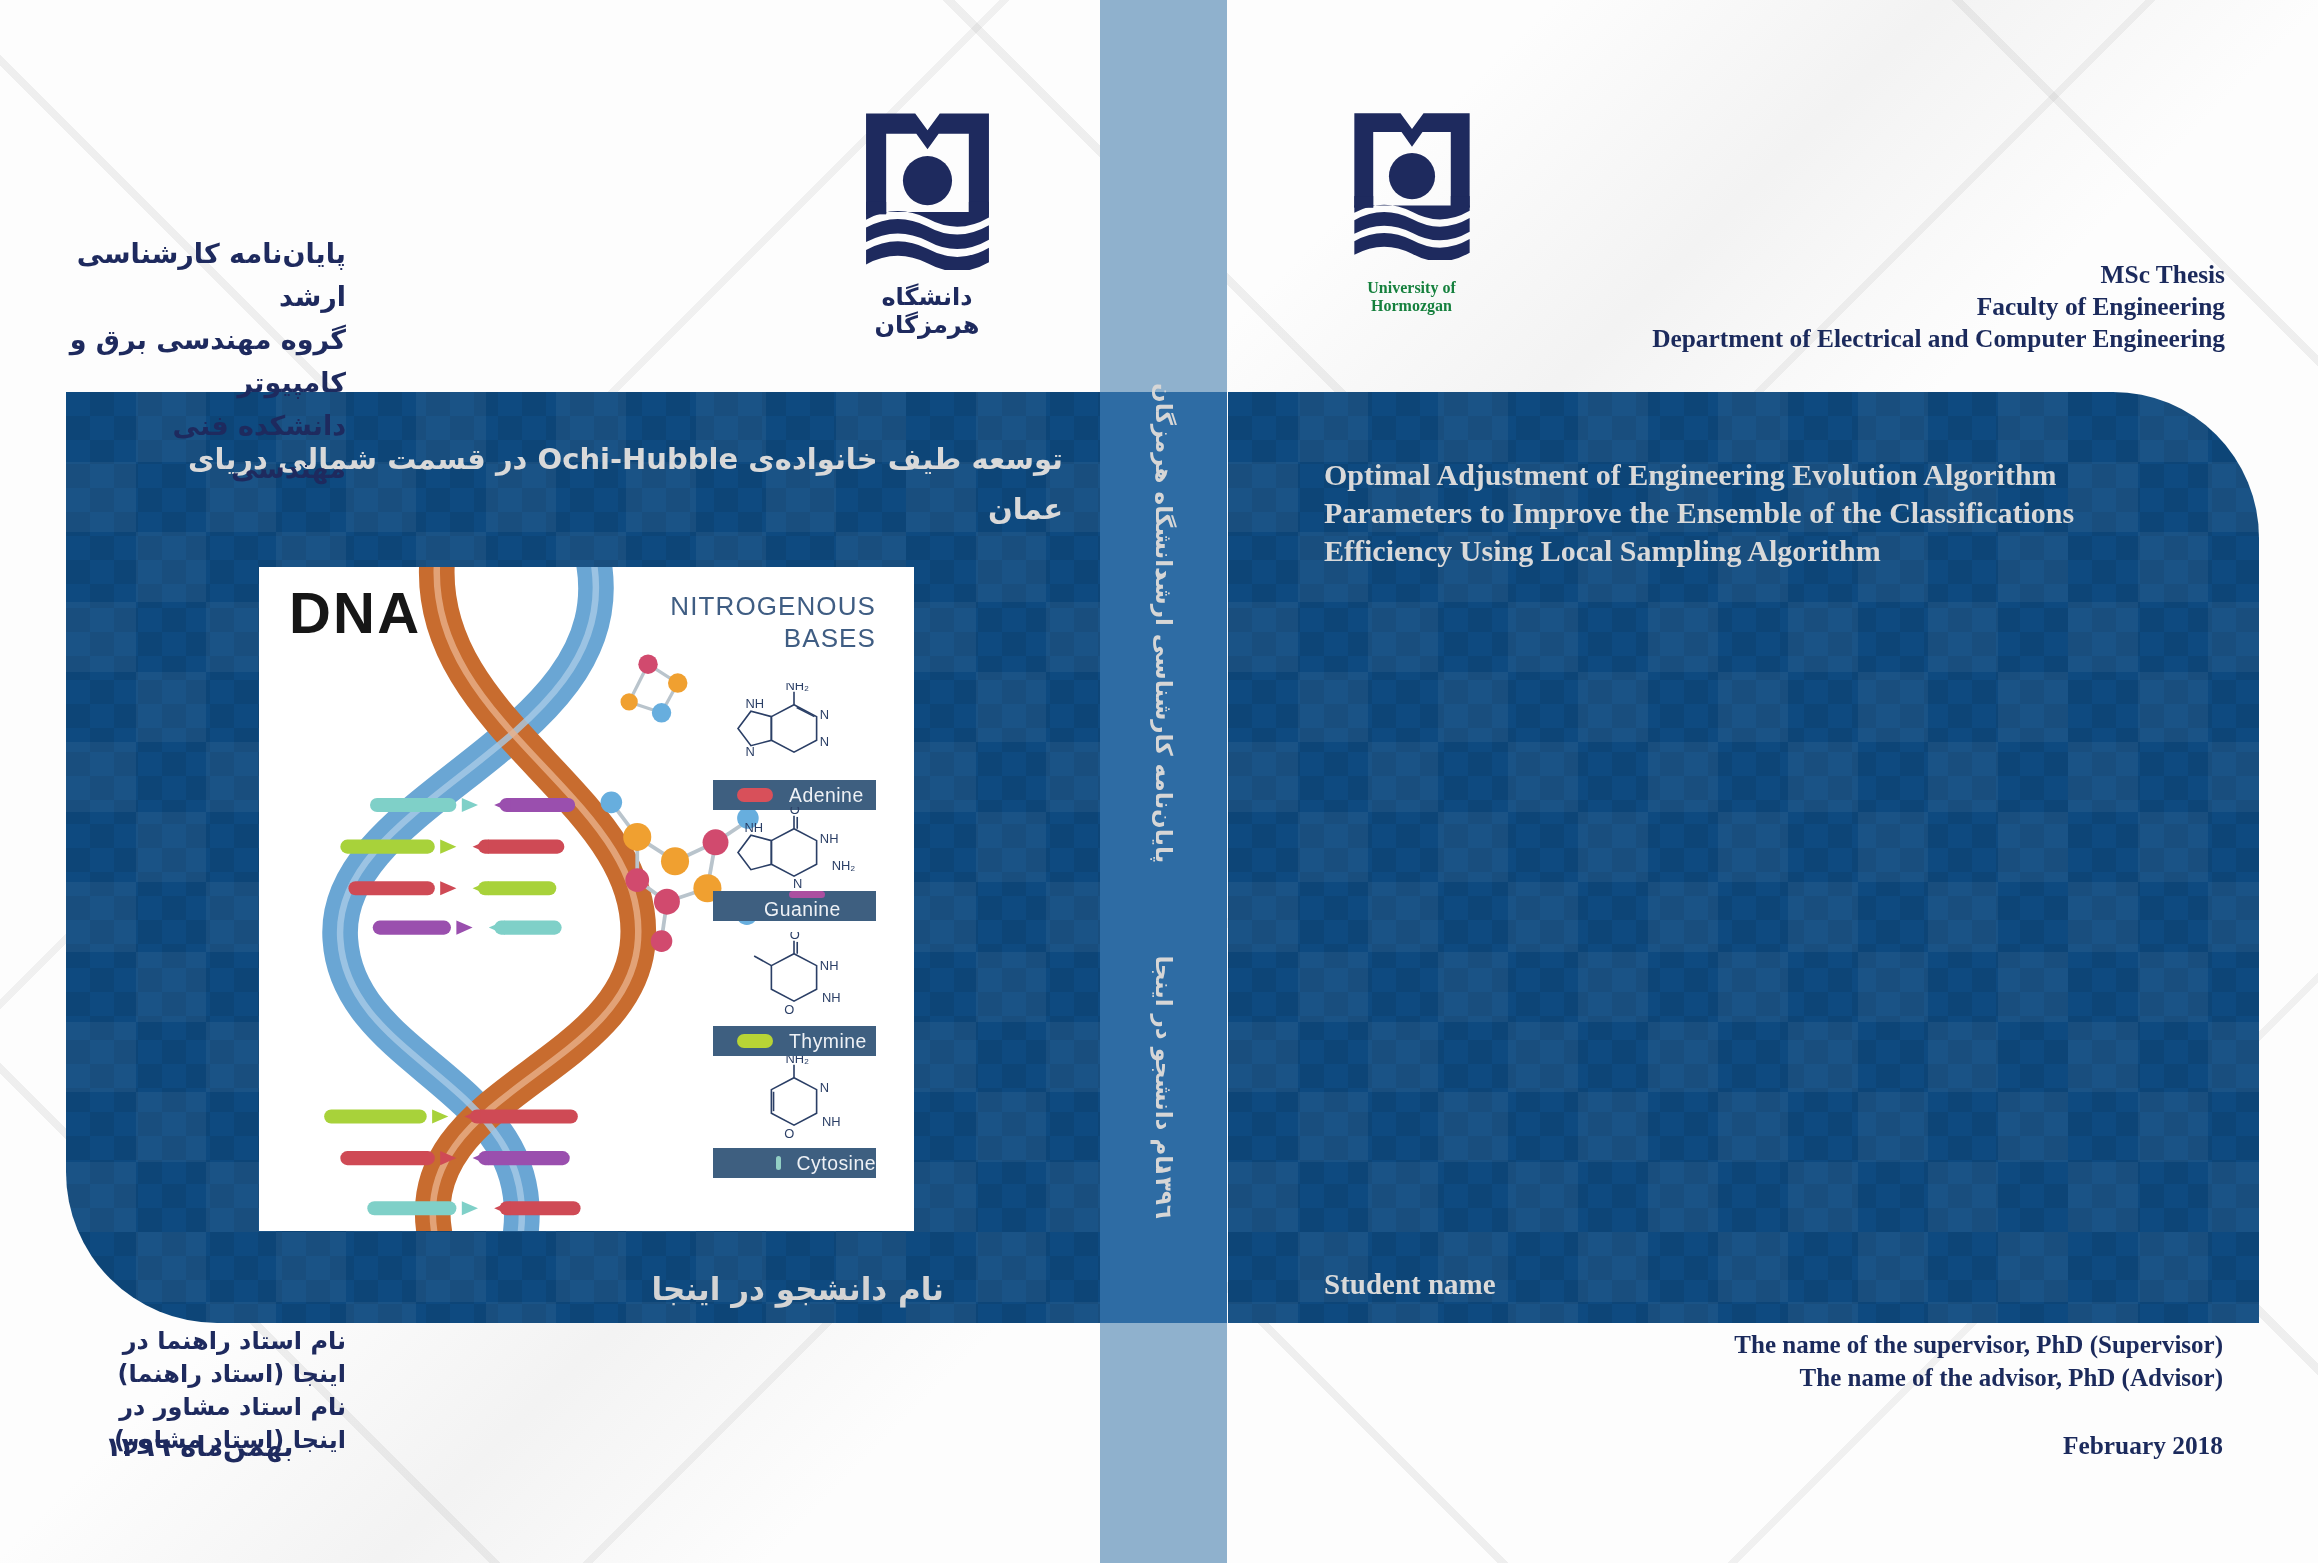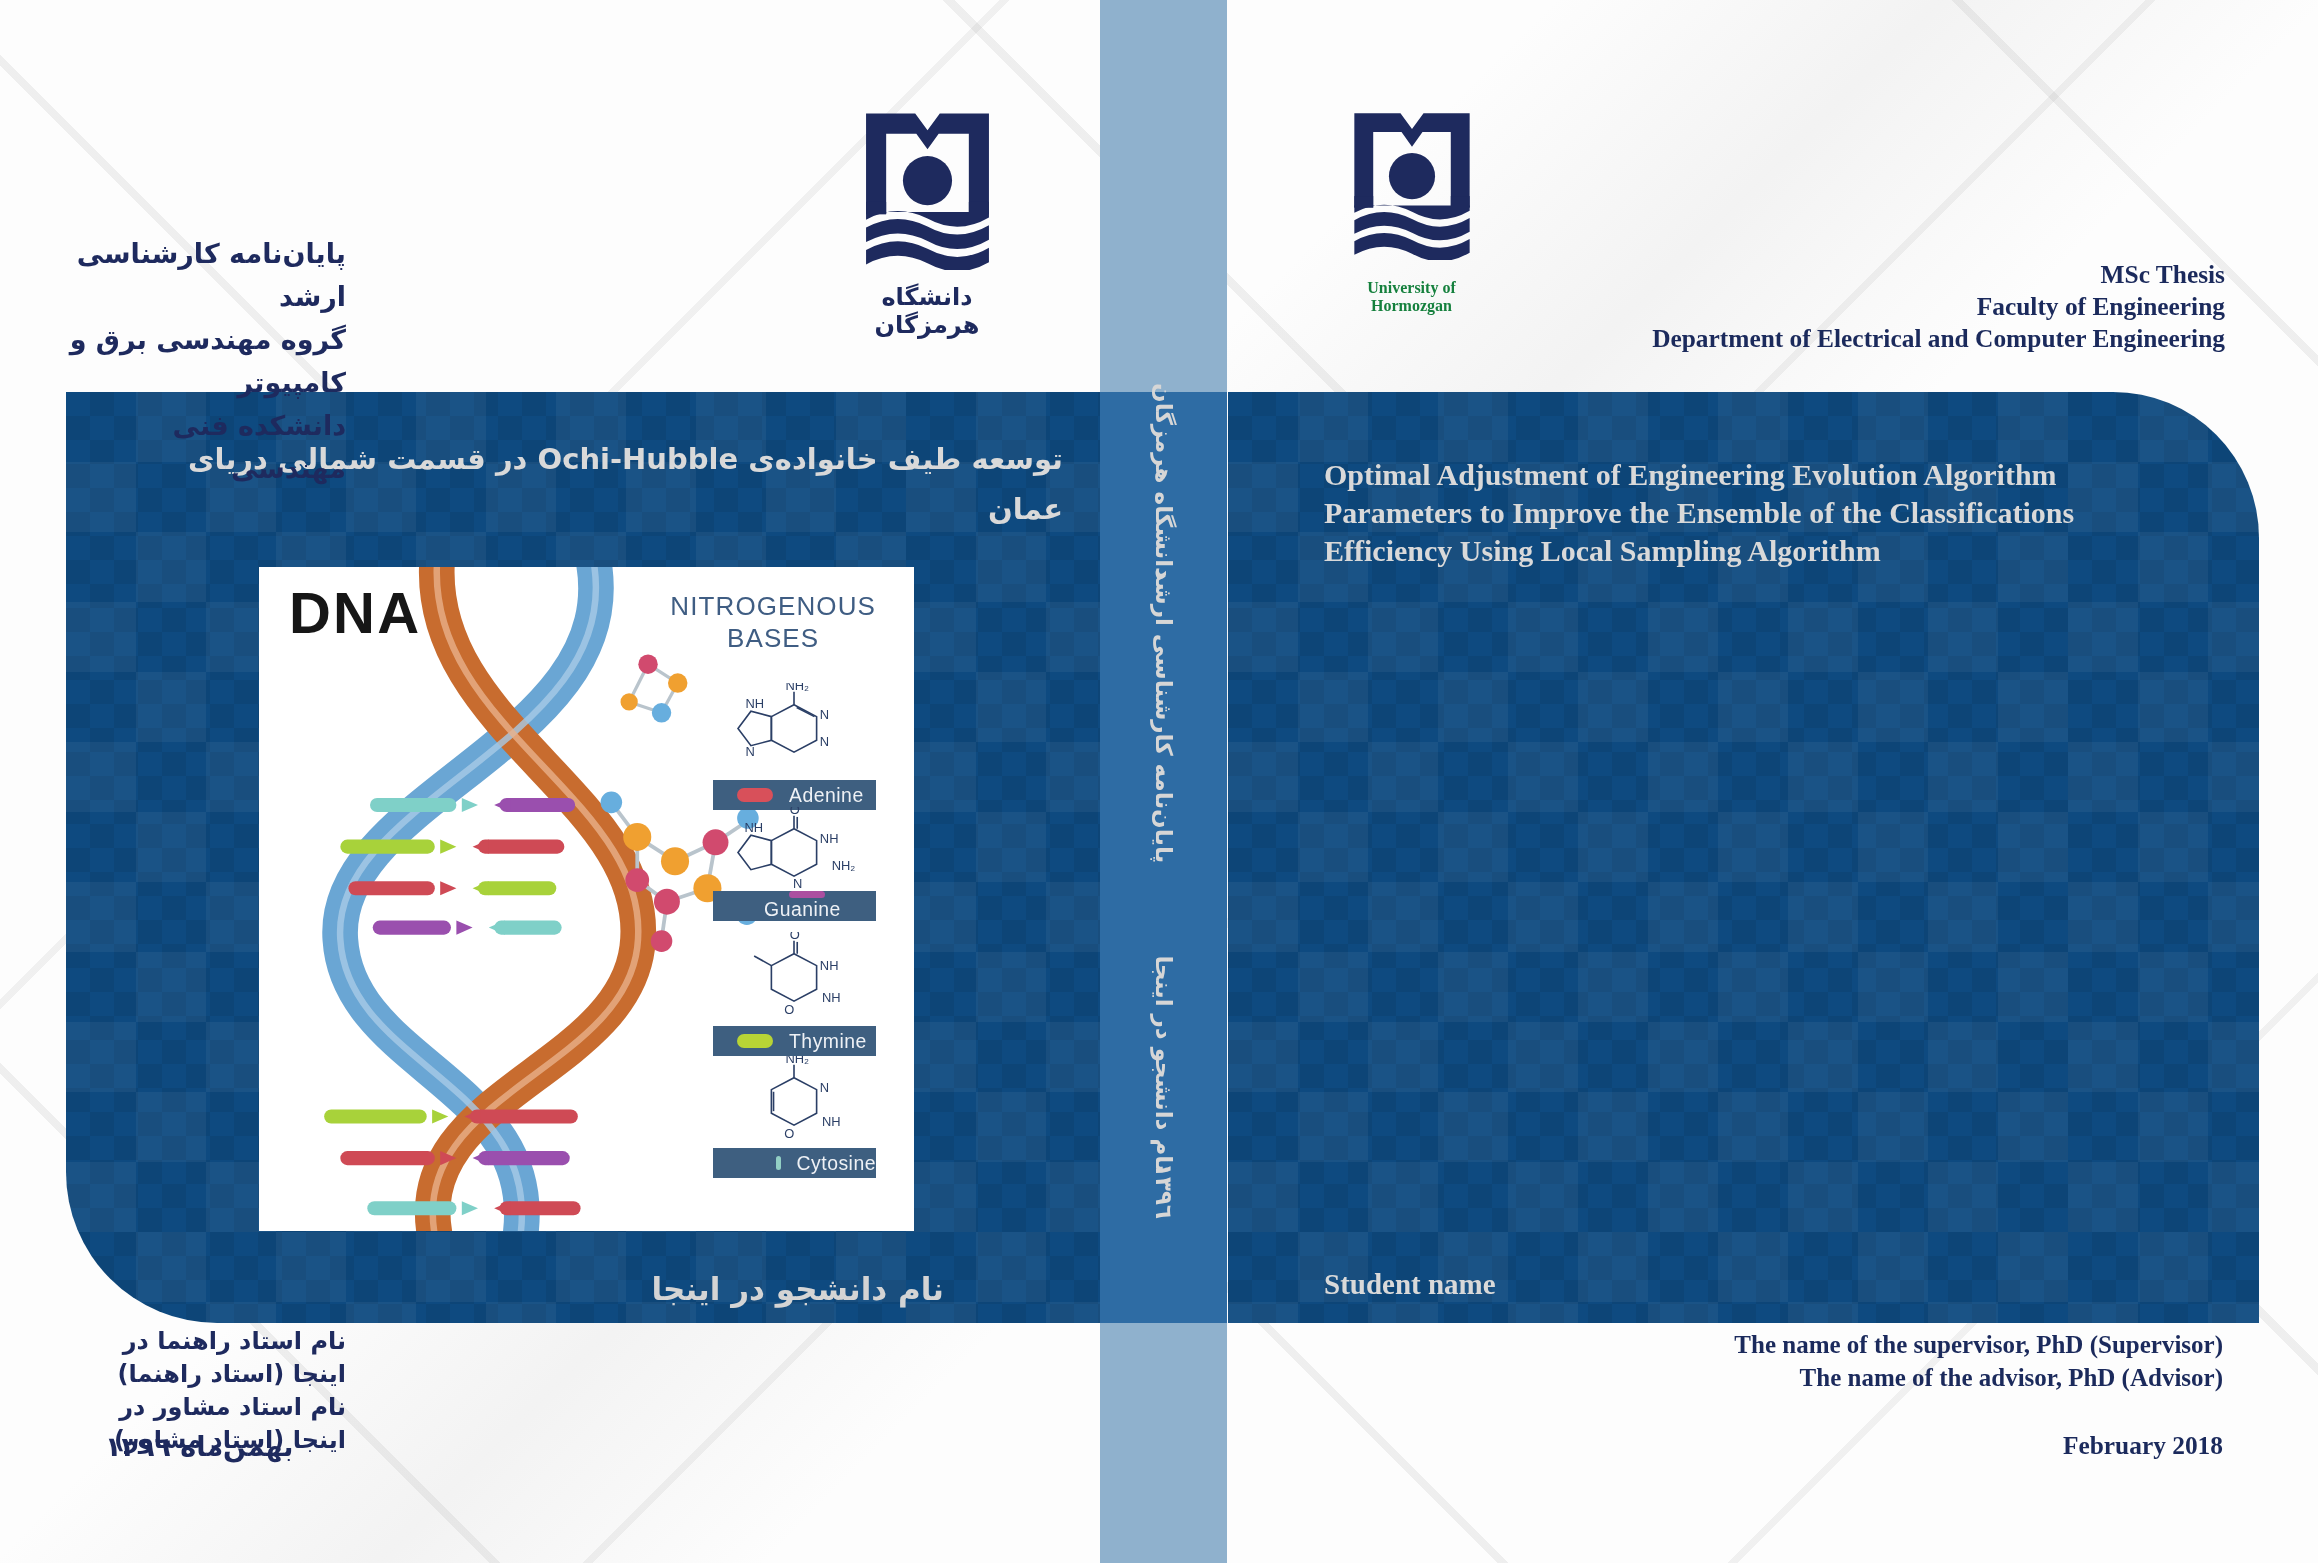--- a/index.html
+++ b/index.html
@@ -103,21 +103,21 @@
   
   .dna-box {
     position:absolute; left:193px; top:175px; width:655px; height:664px;
     background:#ffffff; z-index:2; overflow:hidden;
   }
   .dna-title {
     position:absolute; left:30px; top:12px; font-family:"Liberation Sans", sans-serif;
     font-weight:bold; font-size:58px; letter-spacing:2.2px; color:#161616;
   }
   .dna-subtitle {
-    position:absolute; right:38px; top:23px; text-align:center;
+    position:absolute; right:38px; top:23px; text-align:right;
     font-family:"Liberation Sans", sans-serif; font-weight:normal;
     font-size:26px; line-height:32px; letter-spacing:1.1px; color:#3f5d83;
   }
   .helix-svg { position:absolute; inset:0; }
   .base-formula { position:absolute; left:465px; width:140px; height:92px; }
   .base-bar {
     position:absolute; left:454px; width:163px; height:30px;
     background:#3e5f80; display:flex; align-items:center;
   }
   .base-pill { display:inline-block; width:36px; height:14px; border-radius:7px; margin-left:24px; }

